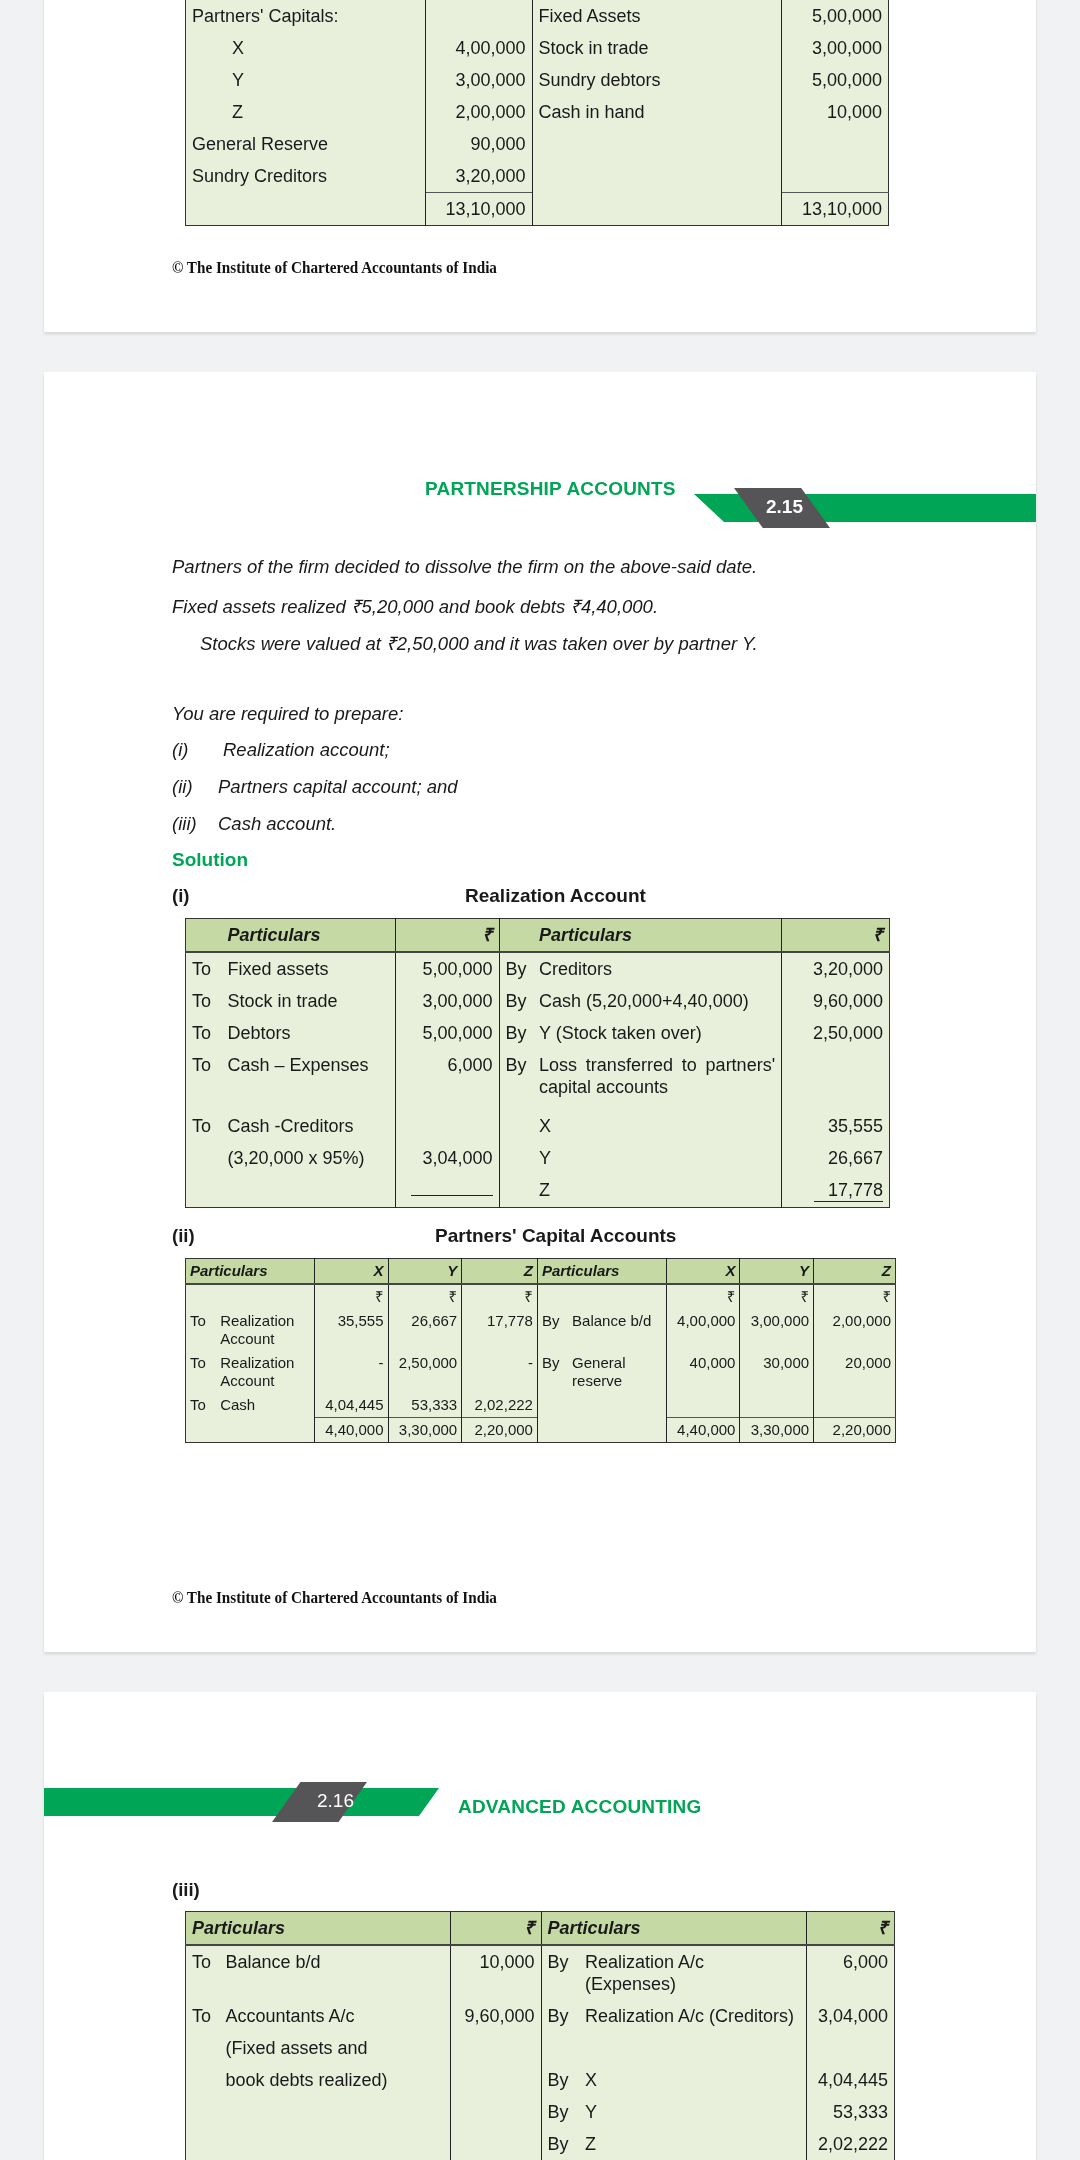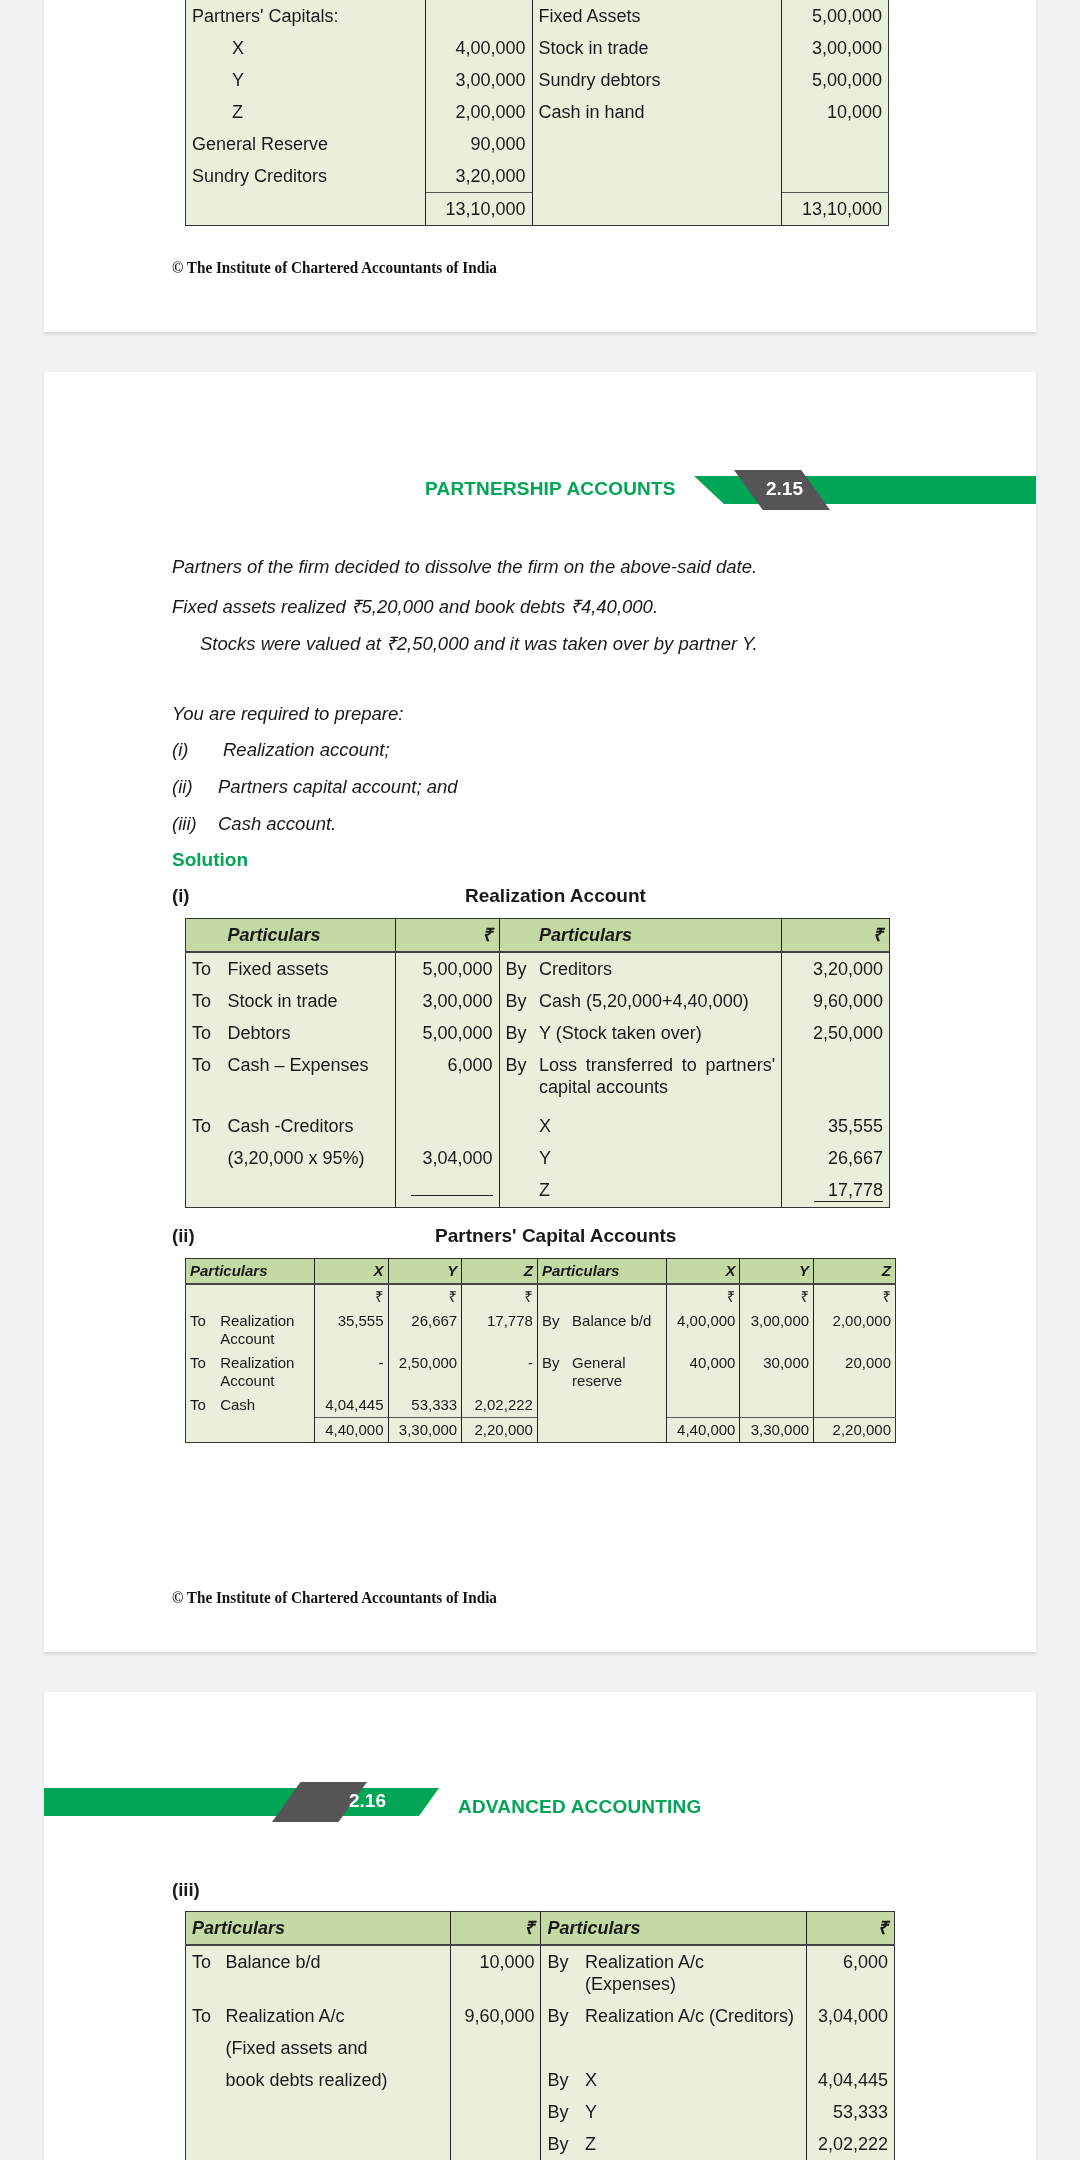--- a/index.html
+++ b/index.html
@@ -14,31 +14,31 @@
 
   table.ledger { border-collapse: collapse; background: #e8f0dc; position: absolute; }
   table.ledger td, table.ledger th { font-size: 18px; line-height: 22px; padding: 5px 6px 5px 6px; vertical-align: top; }
   .num { text-align: right; }
   .bl { border-left: 1.5px solid #222; }
   .outer { border: 1.5px solid #333; }
   .hdr th { background: #c5d9a4; font-style: italic; font-weight: bold; border-bottom: 2px solid #444; text-align: left; }
   .hdr th.num { text-align: right; }
 
   
-  .band-right { position: absolute; top: 102px; left: 650px; width: 342px; height: 32px; text-align: center; }
+  .band-right { position: absolute; top: 120px; left: 650px; width: 342px; height: 32px; text-align: center; }
   .band-right .green { position: absolute; left: 0; top: 2px; width: 342px; height: 28px; background: #00a556; clip-path: polygon(0 0, 100% 0, 100% 100%, 30px 100%); }
   .band-right .dark { position: absolute; left: 40px; top: -4px; width: 96px; height: 40px; background: #555557; clip-path: polygon(0 0, 70% 0, 100% 100%, 30% 100%); }
   .band-right .num-label { position: absolute; left: 72px; top: 4px; color: #fff; font-weight: bold; font-size: 19px; }
 
   .title-green { position: absolute; color: #00a556; font-weight: bold; font-size: 19px; letter-spacing: 0.2px; }
 
   .band-left { position: absolute; top: 90px; left: 0; width: 395px; height: 40px; }
   .band-left .green { position: absolute; left: 0; top: 6px; width: 395px; height: 28px; background: #00a556; clip-path: polygon(0 0, 100% 0, calc(100% - 20px) 100%, 0 100%); }
   .band-left .dark { position: absolute; left: 228px; top: 0; width: 95px; height: 40px; background: #555557; clip-path: polygon(30% 0, 100% 0, 70% 100%, 0 100%); }
-  .band-left .num-label { position: absolute; left: 273px; top: 8px; color: #fff; font-weight: bold; font-size: 19px; margin-left: 32px; }
+  .band-left .num-label { position: absolute; left: 273px; top: 8px; color: #fff; font-weight: normal; font-size: 19px; }
 
   .qtext { position: absolute; left: 128px; font-style: italic; font-size: 18.5px; color: #1a1a1a; }
   .section-label { position: absolute; font-weight: bold; font-size: 18.5px; }
   .table-title { position: absolute; font-weight: bold; font-size: 19px; }
   .solution { position: absolute; left: 128px; color: #00a556; font-weight: bold; font-size: 19px; }
 
   .small td, .small th { font-size: 15px !important; line-height: 18px !important; padding: 3px 4px !important; }
   .ul { border-bottom: 1.5px solid #222; display: inline-block; }
 </style>
 </head>
@@ -325,21 +325,21 @@
     <tr>
       <td>To</td>
       <td>Balance b/d</td>
       <td class="num bl">10,000</td>
       <td class="bl">By</td>
       <td>Realization A/c (Expenses)</td>
       <td class="num bl">6,000</td>
     </tr>
     <tr>
       <td>To</td>
-      <td>Realization A/c</td>
+      <td>Accountants A/c</td>
       <td class="num bl">9,60,000</td>
       <td class="bl">By</td>
       <td>Realization A/c (Creditors)</td>
       <td class="num bl">3,04,000</td>
     </tr>
     <tr>
       <td></td>
       <td>(Fixed assets and</td>
       <td class="num bl"></td>
       <td class="bl"></td>

